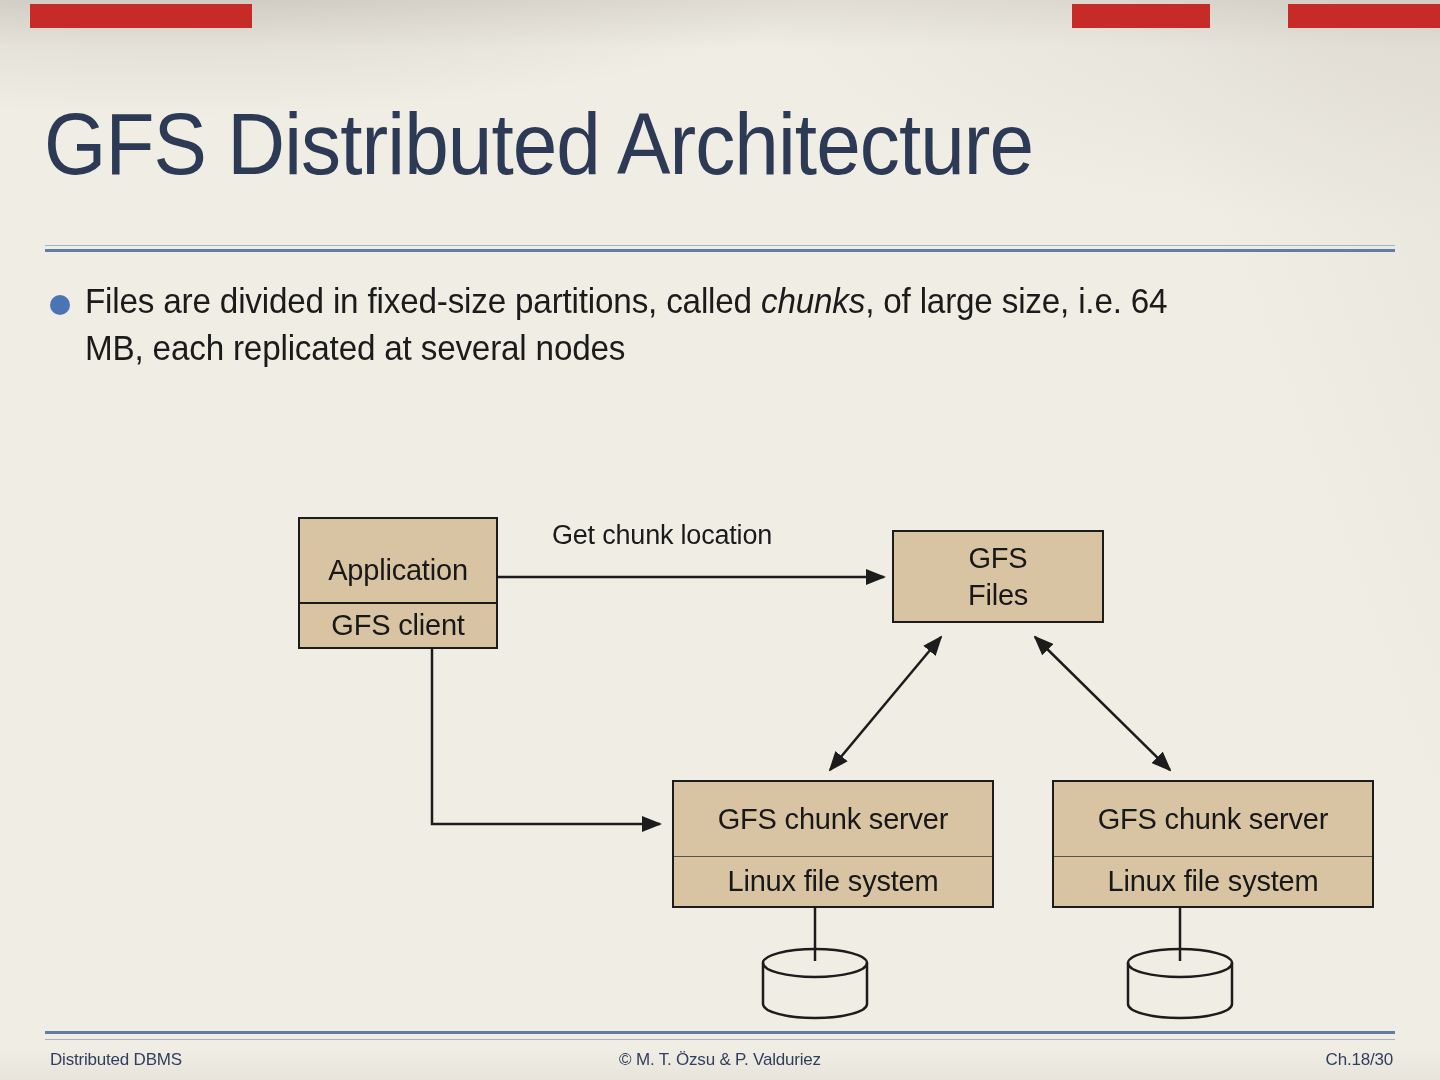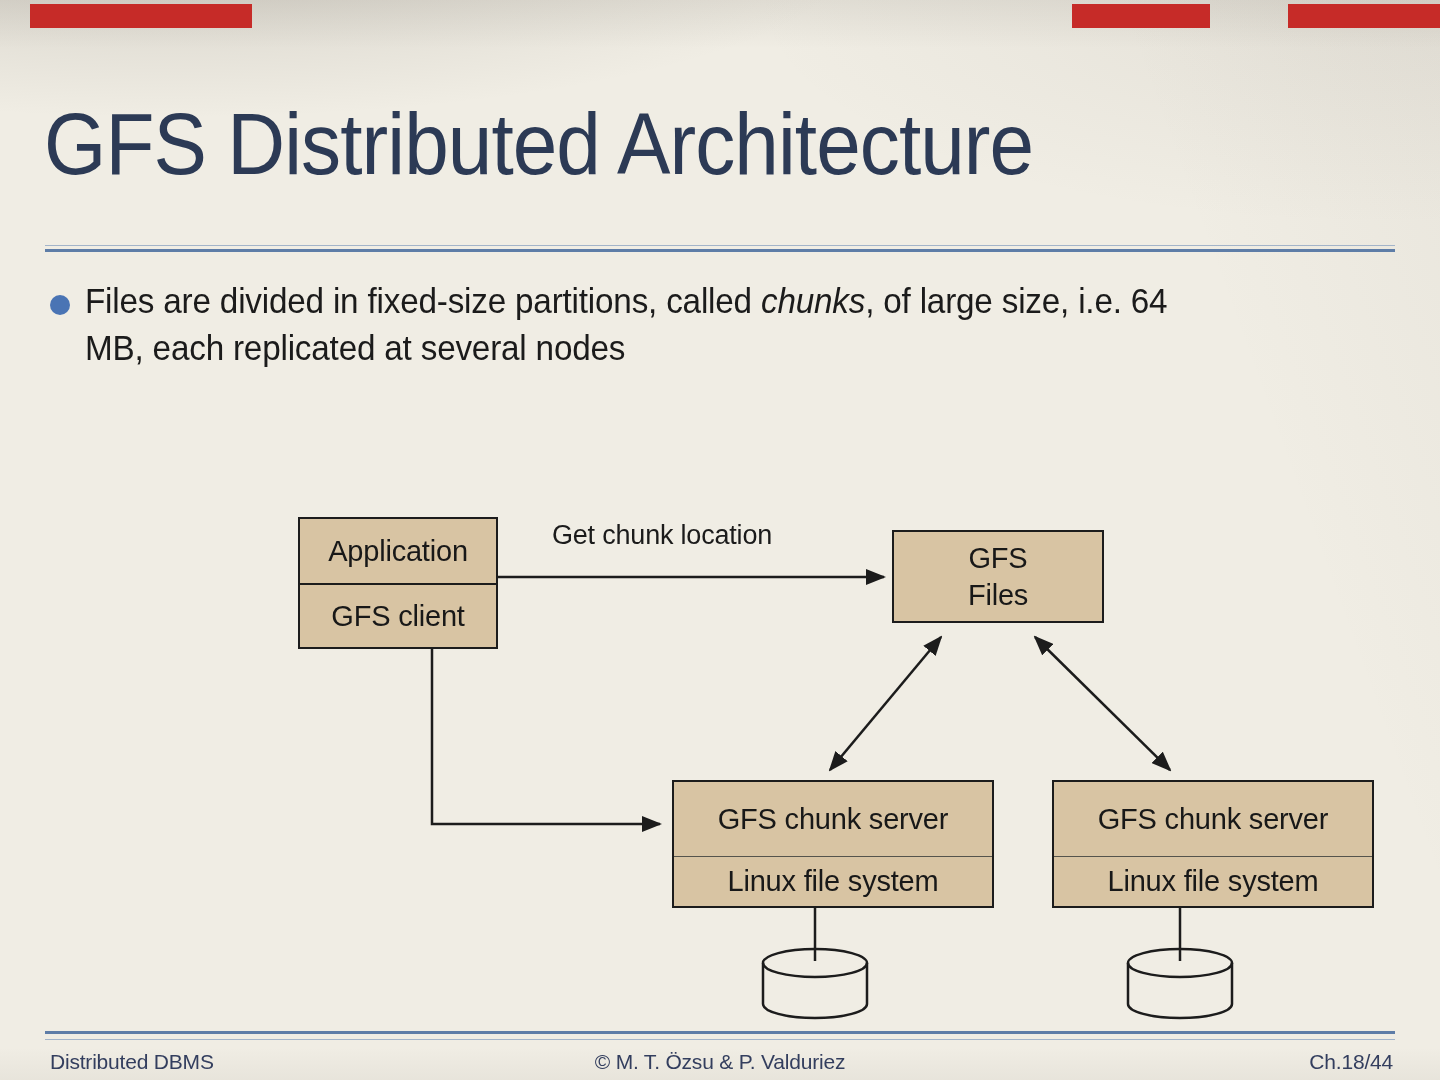--- a/index.html
+++ b/index.html
@@ -52,41 +52,41 @@
   
   .box {
     position:absolute; background:var(--box-fill,#d8c4a3);
     border:2.5px solid var(--box-border,#1c1c1c);
     display:flex; flex-direction:column;
     font-size:29px; letter-spacing:-0.2px; color:#181818;
   }
   .box .cell { display:flex; align-items:center; justify-content:center; }
 
   .client-box  { left:298px; top:517px; width:200px; height:132px; }
-  .client-box .cell-top { height:64px; }
+  .client-box .cell-top { height:64px;margin-top:19px; }
   .client-box .cell-bottom { flex:1; border-top:2.5px solid var(--box-border,#1c1c1c); }
 
   .master-box { left:892px; top:530px; width:212px; height:93px;
                 align-items:center; justify-content:center; line-height:37px; text-align:right; }
 
   .server-box { width:322px; height:128px; top:780px; }
   .server-left  { left:672px; }
   .server-right { left:1052px; }
   .server-box .cell-top { height:75px; border-bottom:1px solid #55544c; }
   .server-box .cell-bottom { flex:1; }
 
   .diagram-label { position:absolute; font-size:27px; letter-spacing:-0.2px; white-space:nowrap; }
   .label-location { left:552px; top:520px; }
   .label-data     { left:447px; top:769px; }
 
   .connectors { position:absolute; left:0; top:0; width:1440px; height:1080px; pointer-events:none; }
   .connectors path, .connectors ellipse { stroke:#1c1c1c; stroke-width:2.5px; fill:none; }
   .connectors marker path { fill:#1c1c1c; stroke:none; }
 
-  .footer-text { position:absolute; top:1050px; font-size:21px; letter-spacing:-0.2px;
+  .footer-text { position:absolute; top:1050px; font-size:17px; letter-spacing:-0.2px;
                  color:var(--footer-color,#333e5e); }
   .footer-left   { left:50px; }
   .footer-center { left:50%; transform:translateX(-50%); }
   .footer-right  { right:47px; }
 </style>
 </head>
 <body>
 
 <div class="slide">
 
@@ -143,15 +143,15 @@
     <div class="cell cell-top">GFS chunk server</div>
     <div class="cell cell-bottom">Linux file system</div>
   </div>
 
   <span class="diagram-label label-location">Get chunk location</span>
 
   <div class="rule footer-rule-thick"></div>
   <div class="rule footer-rule-thin"></div>
   <span class="footer-text footer-left">Distributed DBMS</span>
   <span class="footer-text footer-center">© M. T. Özsu &amp; P. Valduriez</span>
-  <span class="footer-text footer-right">Ch.18/44</span>
+  <span class="footer-text footer-right">Ch.18/30</span>
 
 </div>
 
 </body></html>

